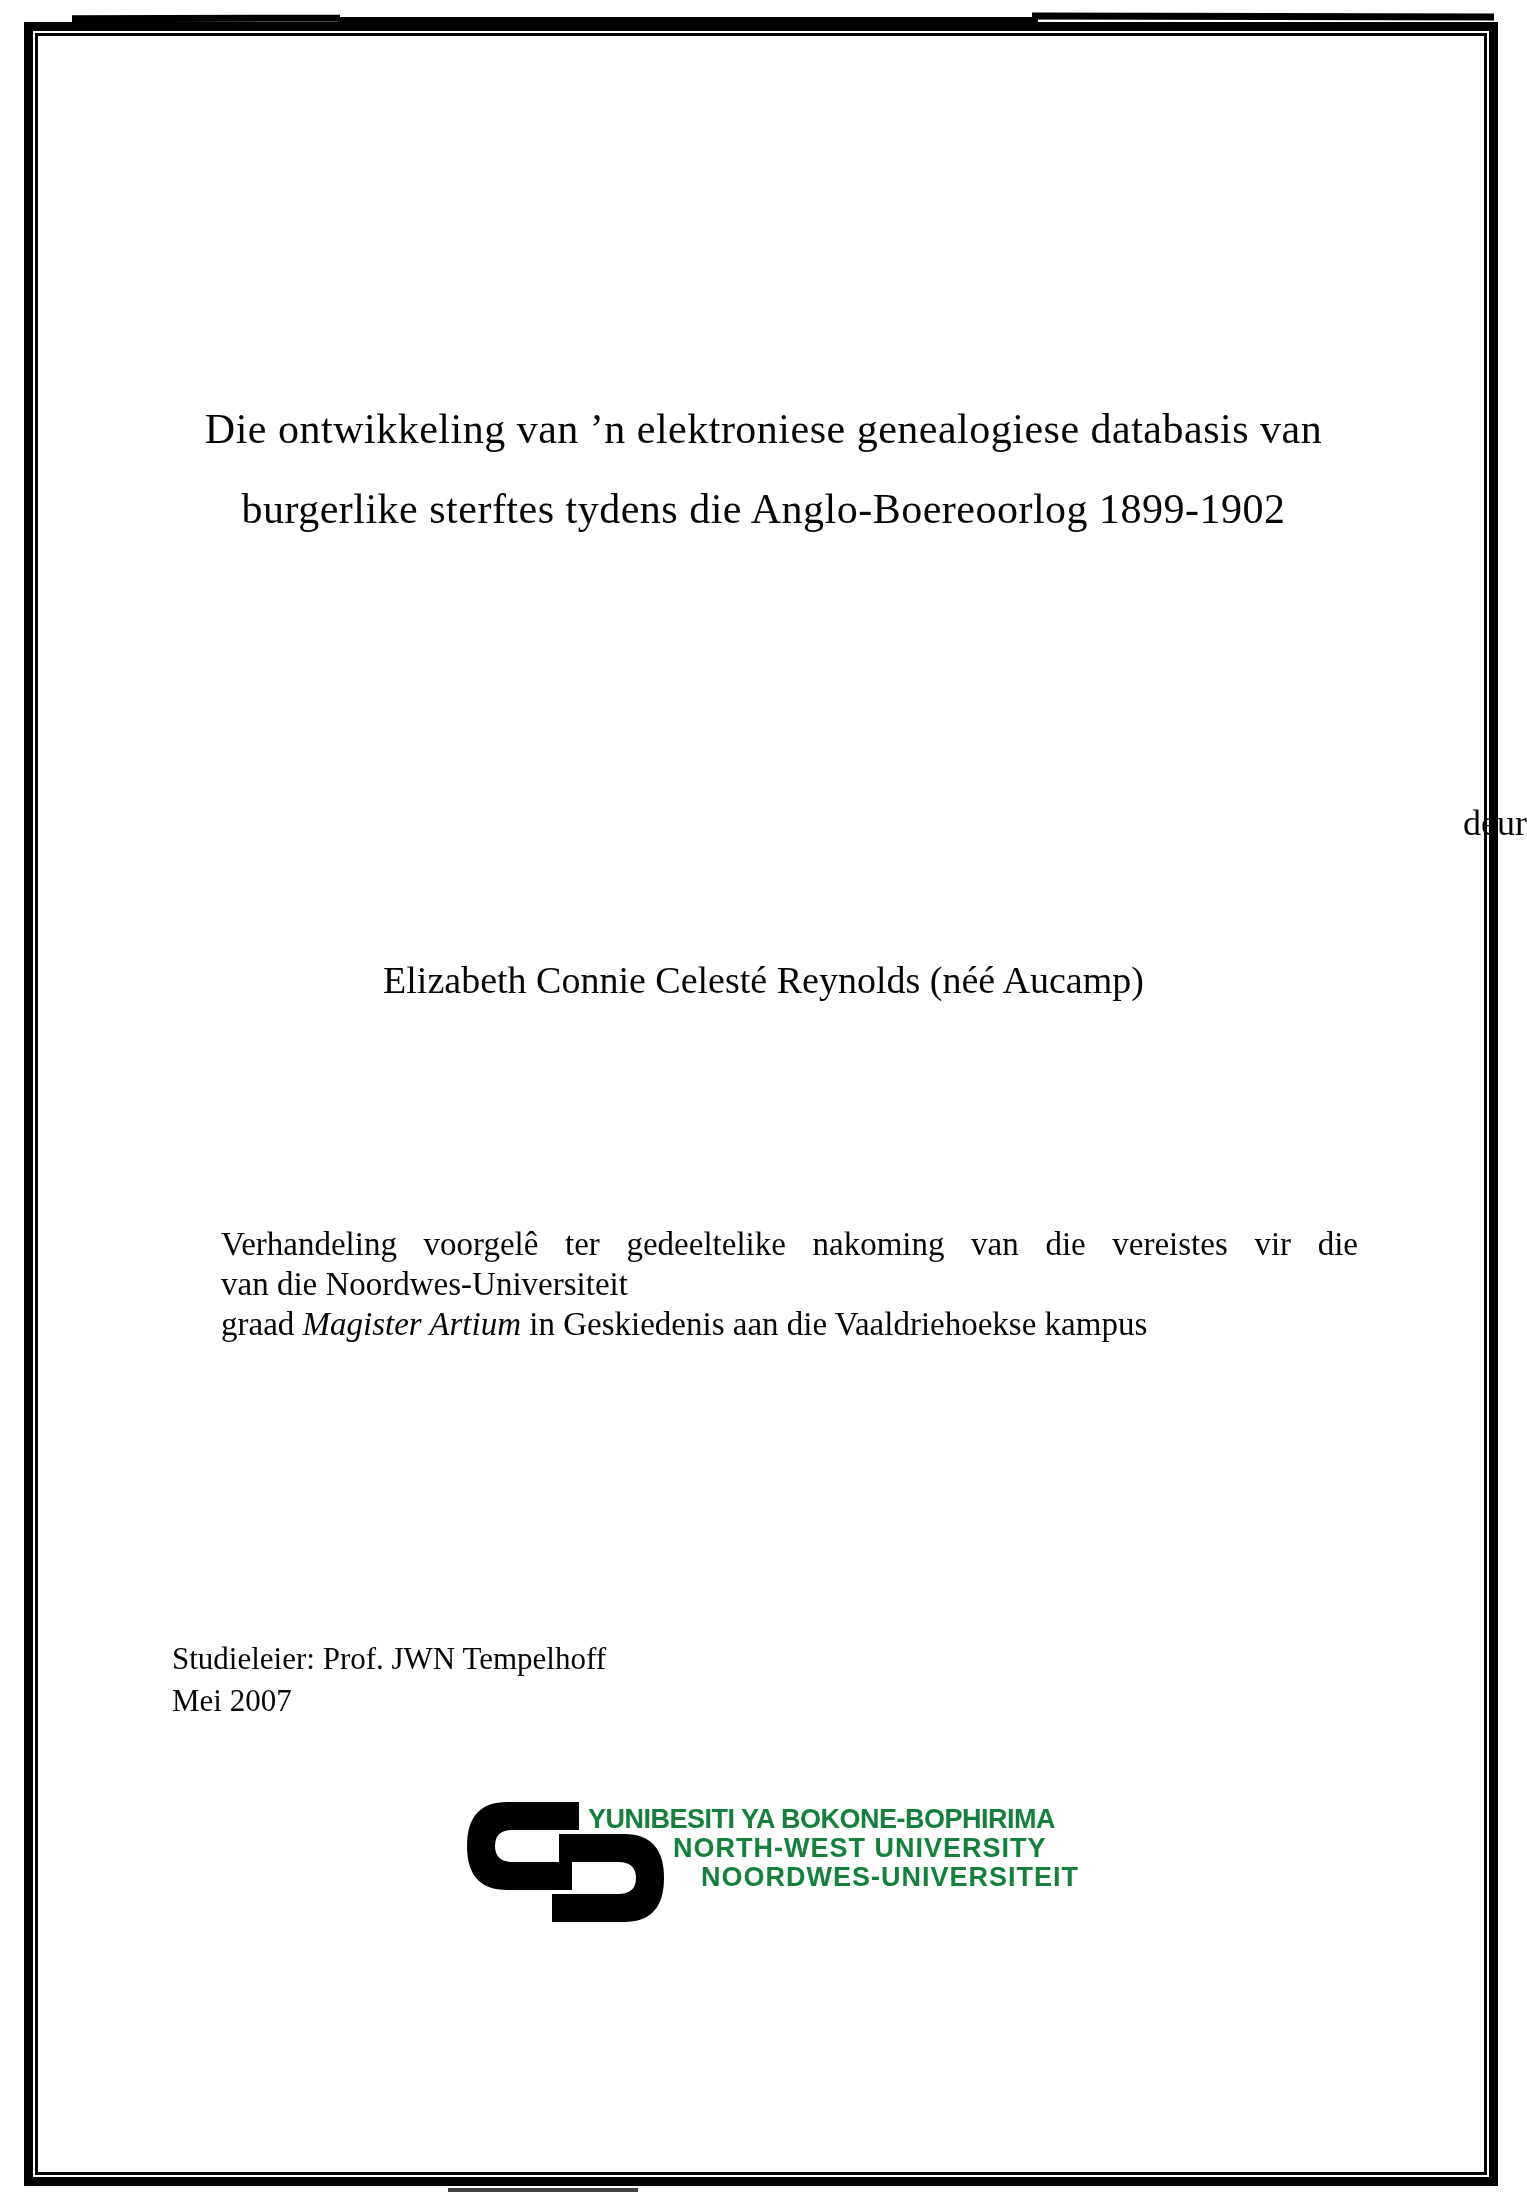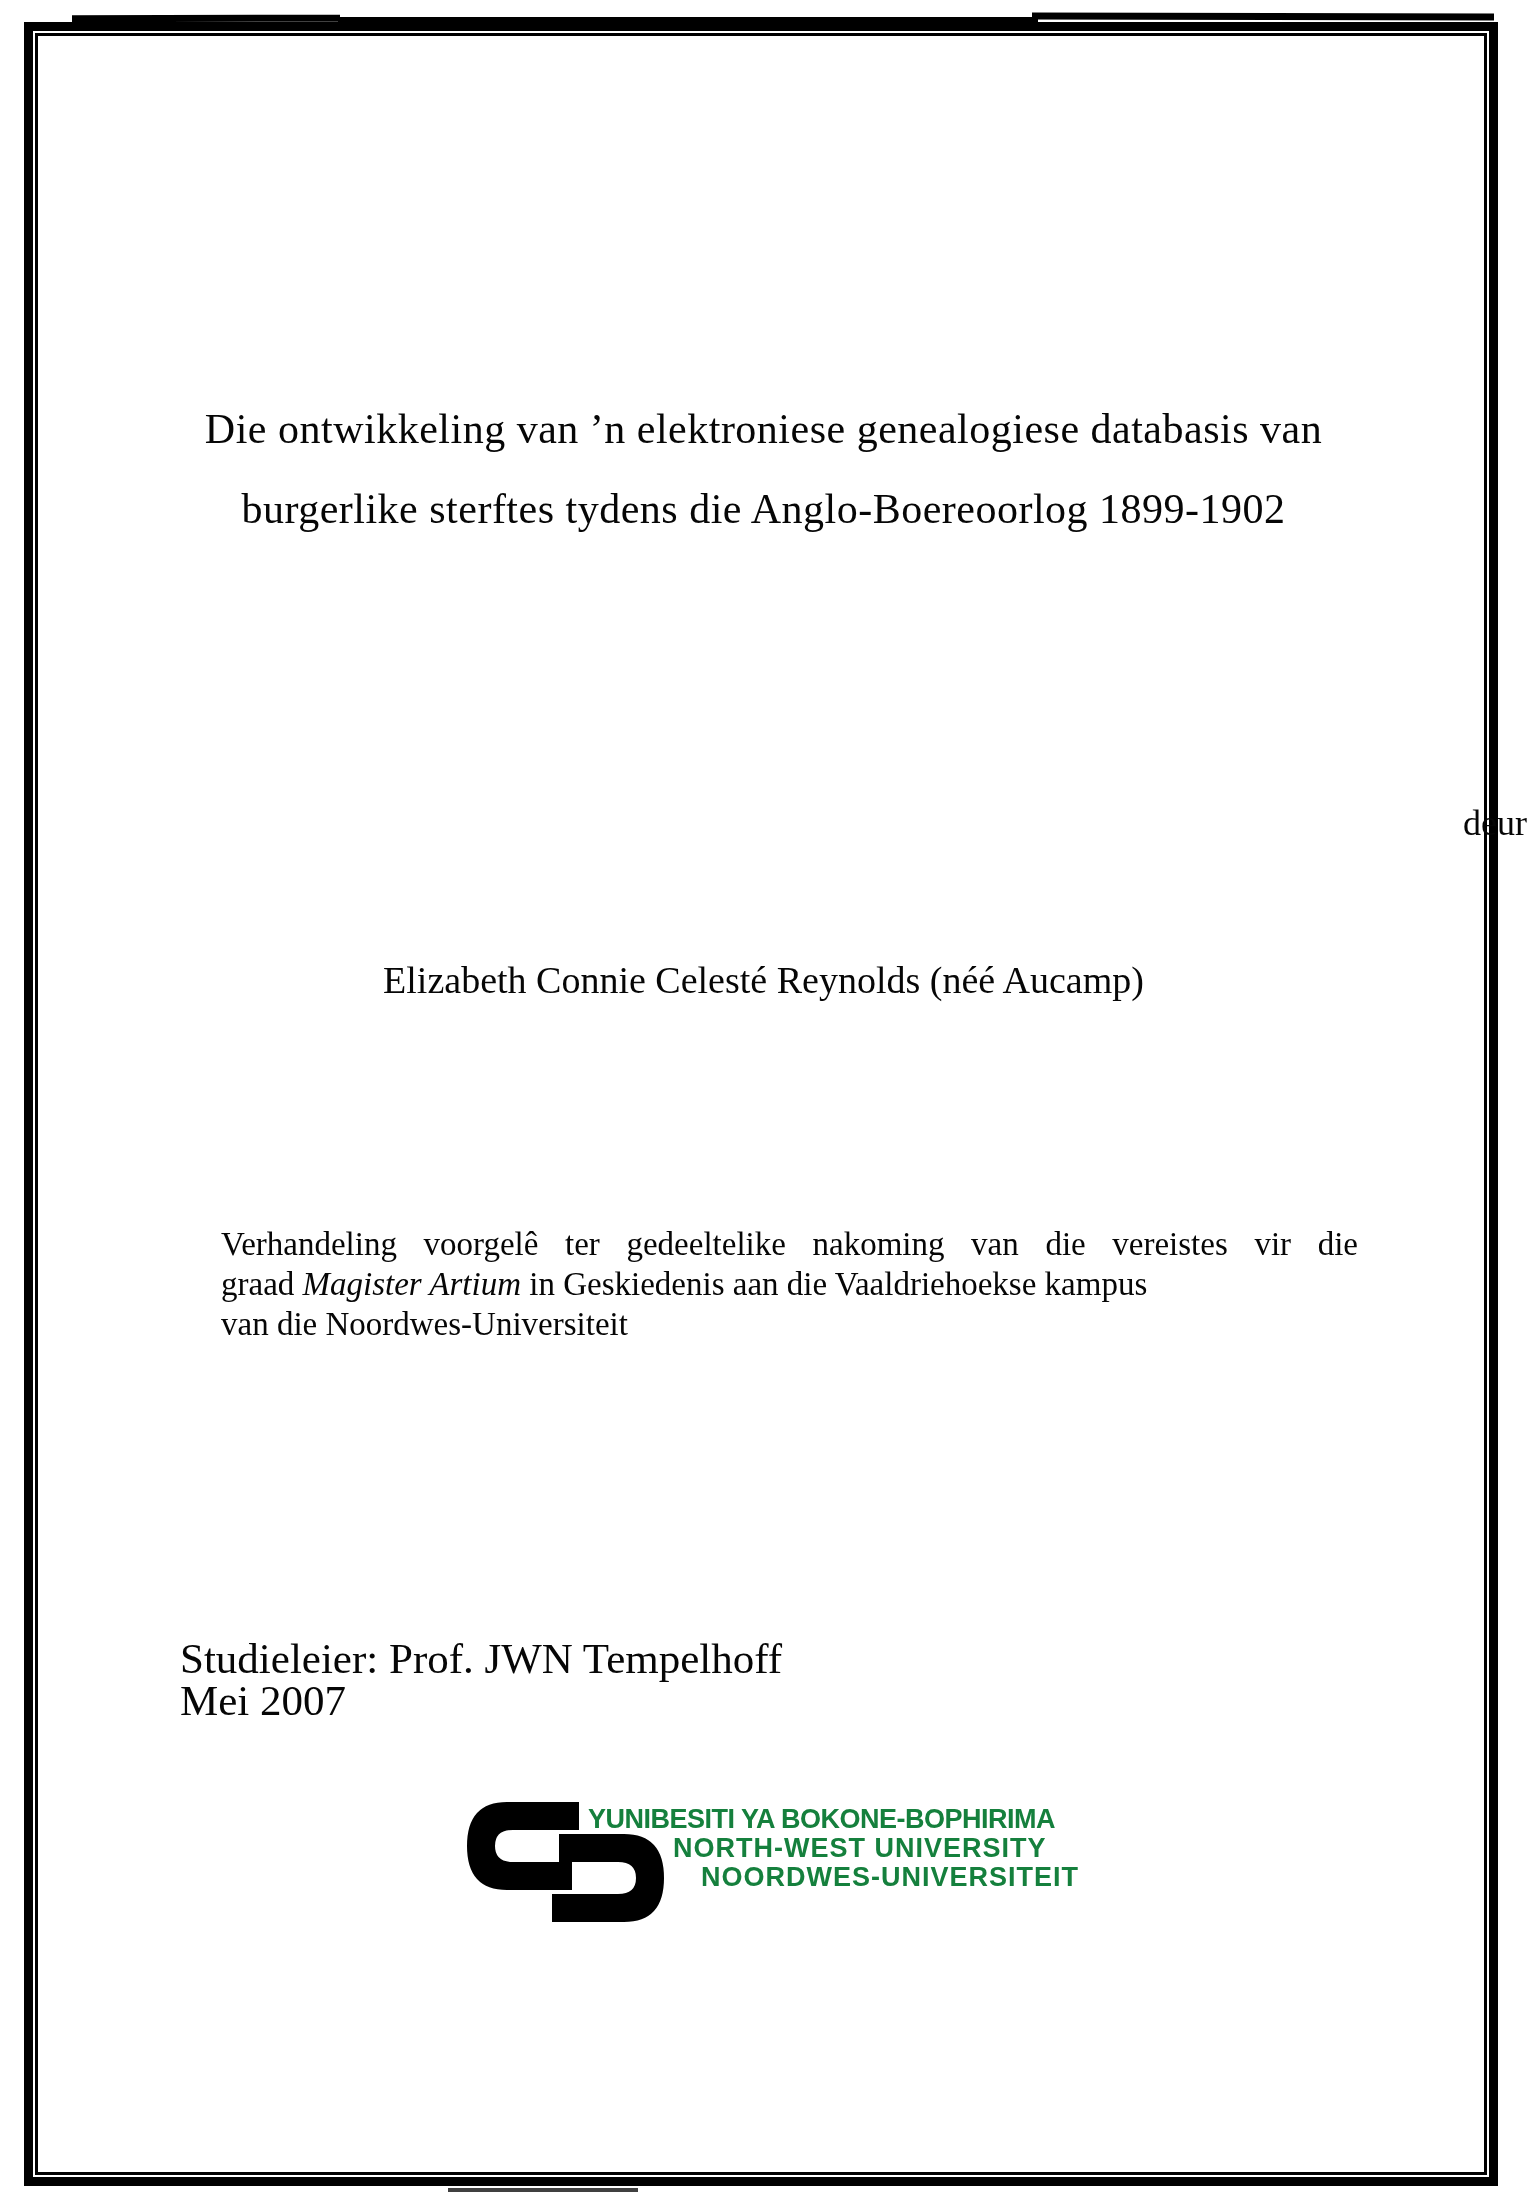--- a/index.html
+++ b/index.html
@@ -56,22 +56,22 @@
   .statement {
     left: 193px; top: 1224px;
     width: 1137px;
     font-size: 33px;
     line-height: 40px;
     margin-left: 28px;
   }
   .statement .just { text-align: justify; text-align-last: justify; }
   .statement .it { font-style: italic; }
   .credits {
-    left: 180px; top: 1638px;
-    font-size: 43px;
+    left: 172px; top: 1638px;
+    font-size: 31px;
     line-height: 42px;
   }
   .logo-mark { left: 457px; top: 1795px; width: 210px; height: 135px; }
   .logo-line {
     font-family: "Liberation Sans", "DejaVu Sans", sans-serif;
     font-weight: 700;
     font-size: 27px;
     line-height: 27px;
     white-space: nowrap;
     color: #15803d;
@@ -99,22 +99,22 @@
     <div>Die ontwikkeling van ’n elektroniese genealogiese databasis van</div>
     <div>burgerlike sterftes tydens die Anglo-Boereoorlog 1899-1902</div>
   </div>
 
   <div class="abs byline">deur</div>
 
   <div class="abs author">Elizabeth Connie Celesté Reynolds (néé Aucamp)</div>
 
   <div class="abs statement">
     <div class="just">Verhandeling voorgelê ter gedeeltelike nakoming van die vereistes vir die</div>
+    <div>van die Noordwes-Universiteit</div>
     <div><span>graad </span><span class="it">Magister Artium</span><span> in Geskiedenis aan die Vaaldriehoekse kampus</span></div>
-    <div>van die Noordwes-Universiteit</div>
   </div>
 
   <div class="abs credits">
     <div>Studieleier: Prof. JWN Tempelhoff</div>
     <div>Mei 2007</div>
   </div>
 
   <svg class="abs logo-mark" viewBox="0 0 210 135" xmlns="http://www.w3.org/2000/svg" aria-hidden="true">
     <path fill="#000" d="M 122 7 L 50 7 Q 10 7 10 51 Q 10 95 50 95 L 115 95 L 115 67 L 56 67 Q 38 67 38 51 Q 38 35 56 35 L 122 35 Z"></path>
     <path fill="#000" d="M 95 127 L 167 127 Q 207 127 207 83 Q 207 39 167 39 L 102 39 L 102 67 L 161 67 Q 179 67 179 83 Q 179 99 161 99 L 95 99 Z"></path>

